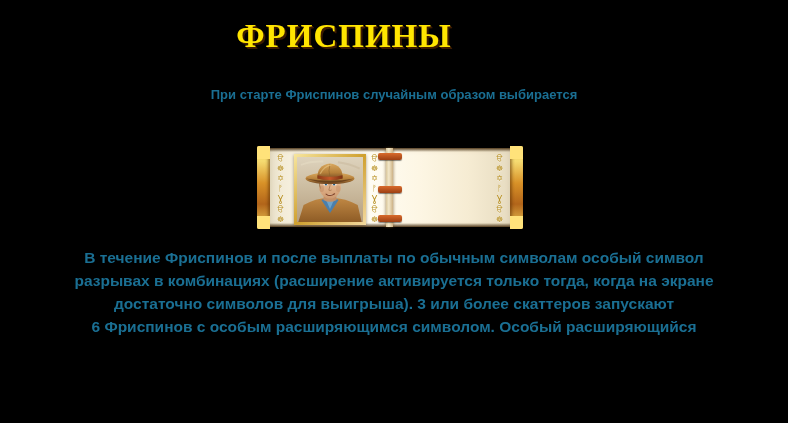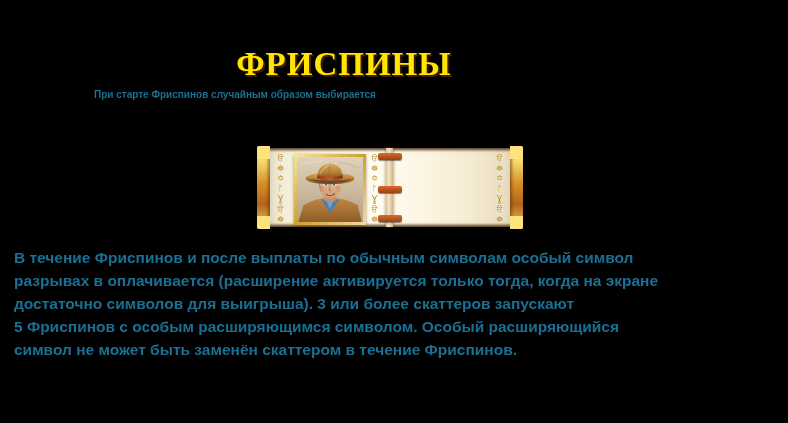--- a/index.html
+++ b/index.html
@@ -24,32 +24,32 @@
     width: 688px;
     text-align: center;
     font-family: "Liberation Serif", serif;
     font-weight: bold;
     font-size: 33px;
     letter-spacing: 1px;
     color: #ffe500;
     text-shadow: 2px 2px 0 #3b1b00, 1px 1px 0 #5a2a00;
     line-height: 1;
     white-space: nowrap;
-    margin-top: 28px;
   }
 
   
   #subtitle {
     position: absolute;
     left: 94px;
     top: 84px;
     width: 600px;
+    text-align: center;
     font-family: "Liberation Sans", sans-serif;
     font-weight: bold;
-    font-size: 10px;
+    font-size: 13px;
     color: #1a6f93;
     line-height: 22px;
   }
   #subtitle .sub-line { display: block; }
 
   
   #book-wrap {
     position: absolute;
     left: 257px;
     top: 146px;
@@ -169,20 +169,21 @@
     background: linear-gradient(180deg,#d8cdb8 0%,#c8b89e 55%,#b8a489 100%);
   }
   .portrait-inner svg { display: block; width: 100%; height: 100%; }
 
   
   #body-text {
     position: absolute;
     left: 14px;
     top: 246px;
     width: 760px;
+    text-align: center;
     font-family: "Liberation Sans", sans-serif;
     font-weight: bold;
     font-size: 15.5px;
     color: #1a6f93;
     line-height: 23px;
   }
   #body-text .body-line { display: block; white-space: nowrap; }
 </style>
 </head>
 <body>
@@ -320,19 +321,18 @@
       </div>
       <div class="cover right">
         <div class="cover-notch" style="top:0;right:0;"></div>
         <div class="cover-notch" style="bottom:0;right:0;"></div>
       </div>
     </div>
   </div>
 
   <div id="body-text">
     <span class="body-line">В течение Фриспинов и после выплаты по обычным символам особый символ</span>
-    <span class="body-line">разрывах в оплачивается (расширение активируется только тогда, когда на экране</span>
+    <span class="body-line">разрывах в комбинациях (расширение активируется только тогда, когда на экране</span>
     <span class="body-line">достаточно символов для выигрыша). 3 или более скаттеров запускают</span>
-    <span class="body-line">5 Фриспинов с особым расширяющимся символом. Особый расширяющийся</span>
-    <span class="body-line">символ не может быть заменён скаттером в течение Фриспинов.</span>
+    <span class="body-line">6 Фриспинов с особым расширяющимся символом. Особый расширяющийся</span>
   </div>
 
 </div>
 
 </body></html>

